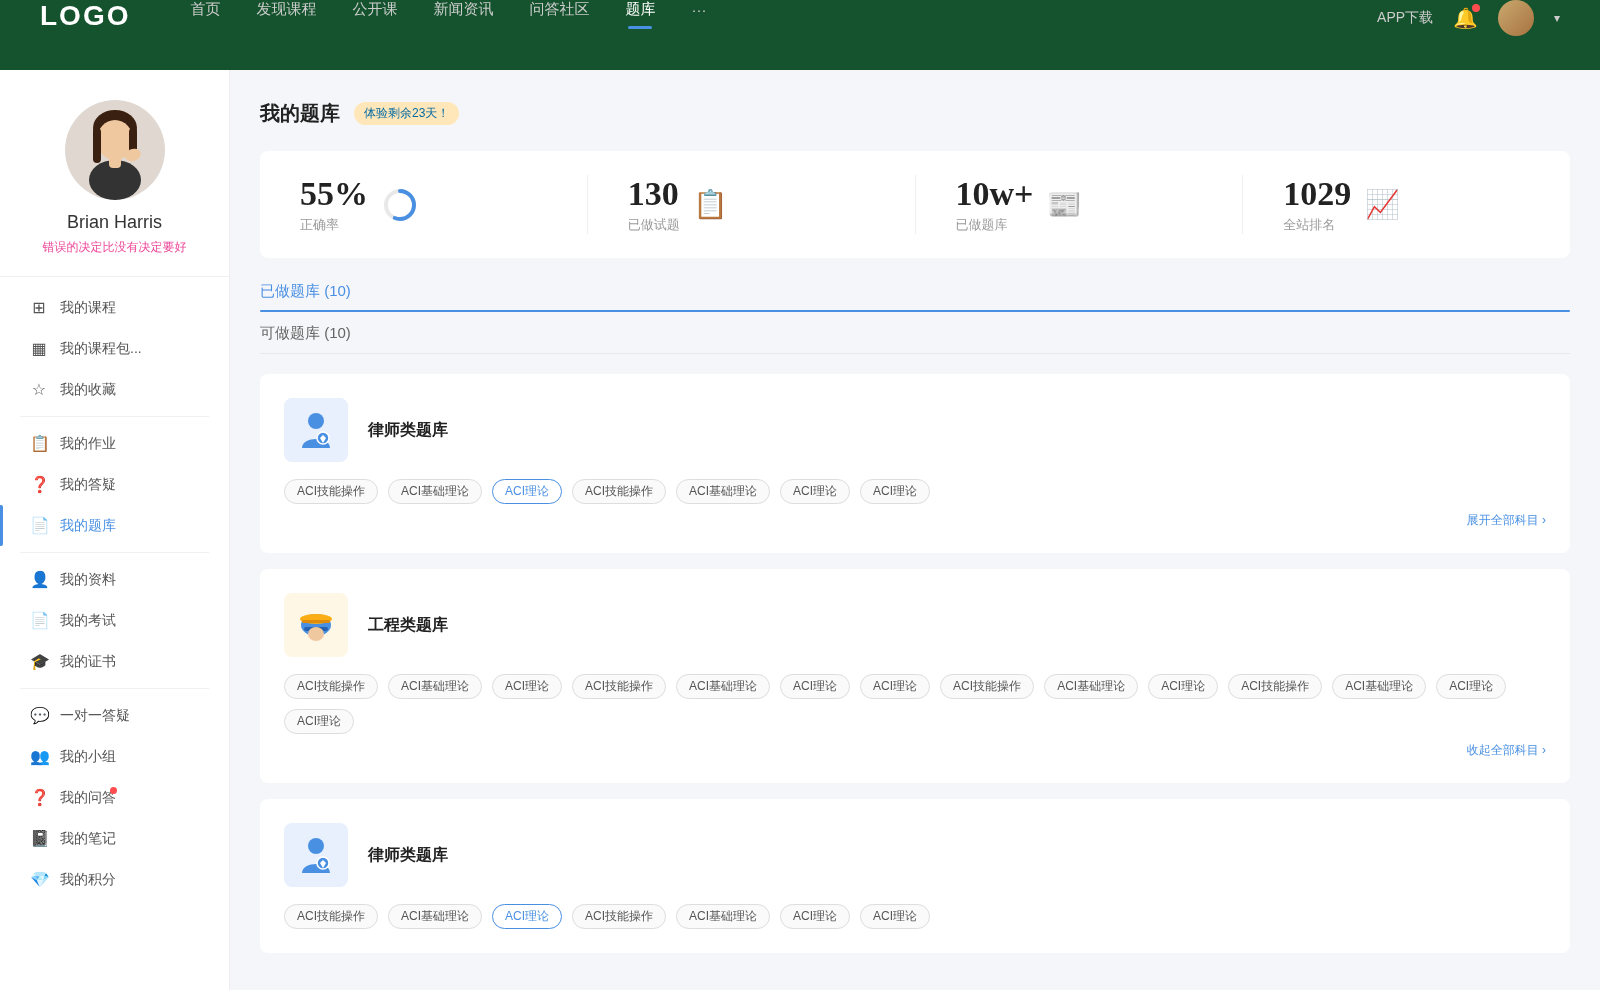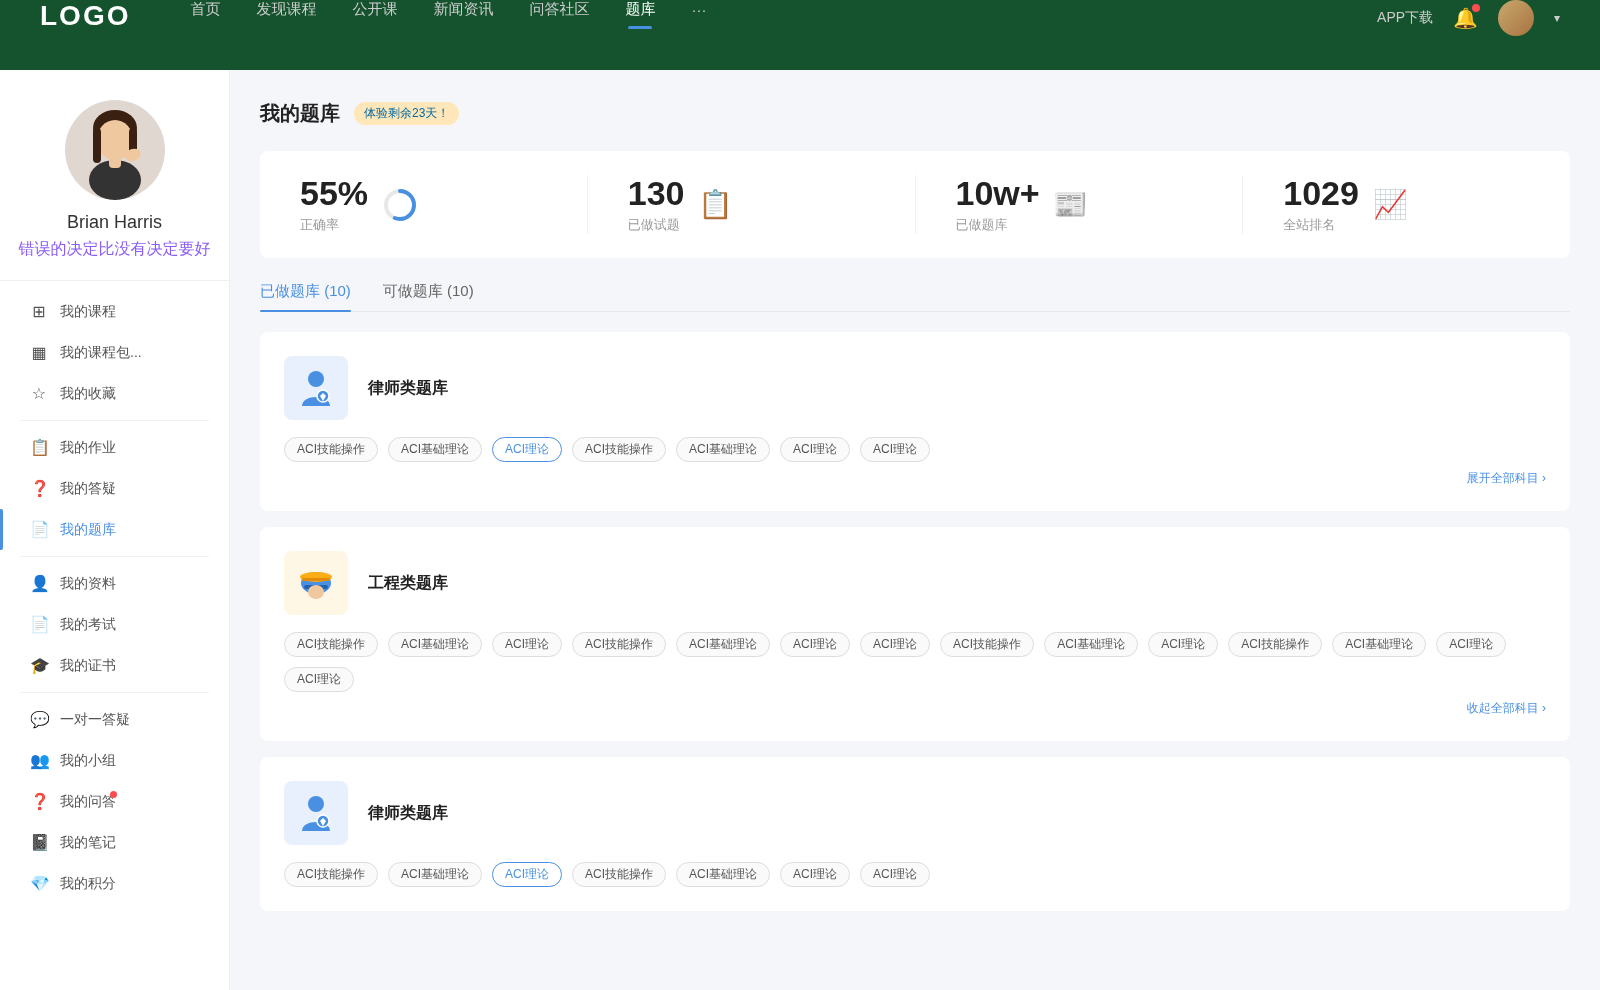--- a/index.html
+++ b/index.html
@@ -128,22 +128,22 @@
       justify-content: center;
     }
     .sidebar-avatar svg { width: 100%; height: 100%; }
     .sidebar-name {
       font-size: 18px;
       font-weight: 500;
       color: #333;
       margin-bottom: 6px;
     }
     .sidebar-bio {
-      font-size: 16px;
-      color: #8b5cf6;
+      font-size: 12px;
+      color: #ec4899;
     }
     .sidebar-menu {
       padding: 10px 0;
     }
     .sidebar-item {
       display: flex;
       align-items: center;
       gap: 12px;
       padding: 11px 30px;
       cursor: pointer;
@@ -220,33 +220,35 @@
       padding: 0 40px;
       border-right: 1px solid #f0f0f0;
     }
     .stat-item:last-child { border-right: none; }
     .stat-text {}
     .stat-value {
       font-size: 34px;
       font-weight: 600;
       color: #222;
       line-height: 1.1;
+      font-family: Liberation Serif, serif;
     }
     .stat-label {
       font-size: 13px;
       color: #999;
       margin-top: 4px;
     }
 
     
     .tabs-row {
       display: flex;
-      gap: 32px;
+      gap: 13px;
       margin-bottom: 20px;
       border-bottom: 1px solid #e8e8e8;
+      flex-direction: column;
     }
     .tab-item {
       font-size: 15px;
       color: #666;
       padding-bottom: 10px;
       cursor: pointer;
       position: relative;
     }
     .tab-item.active {
       color: #4a90e2;

